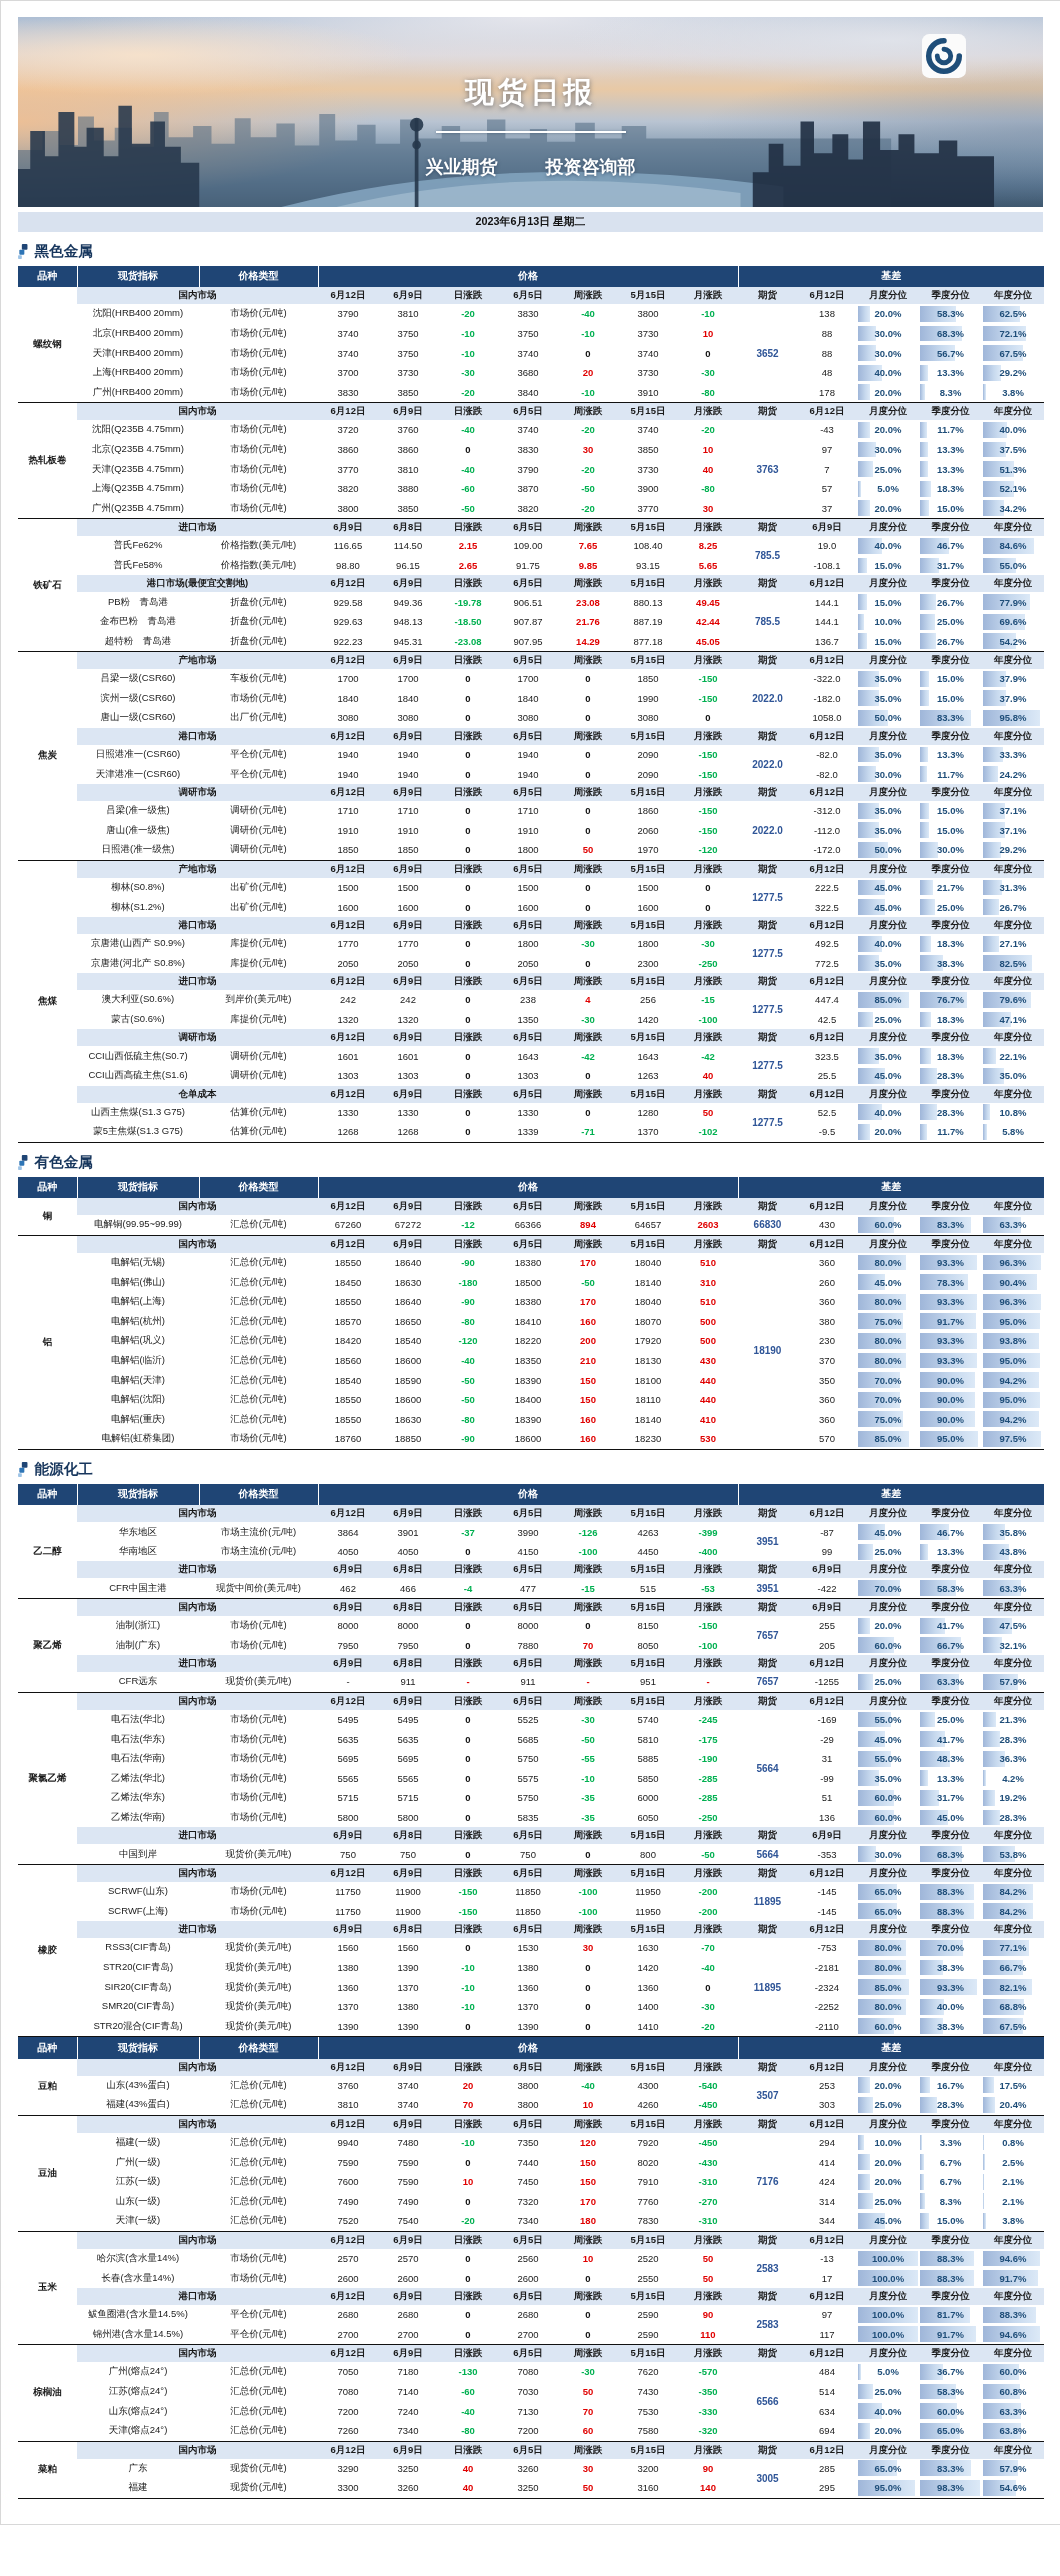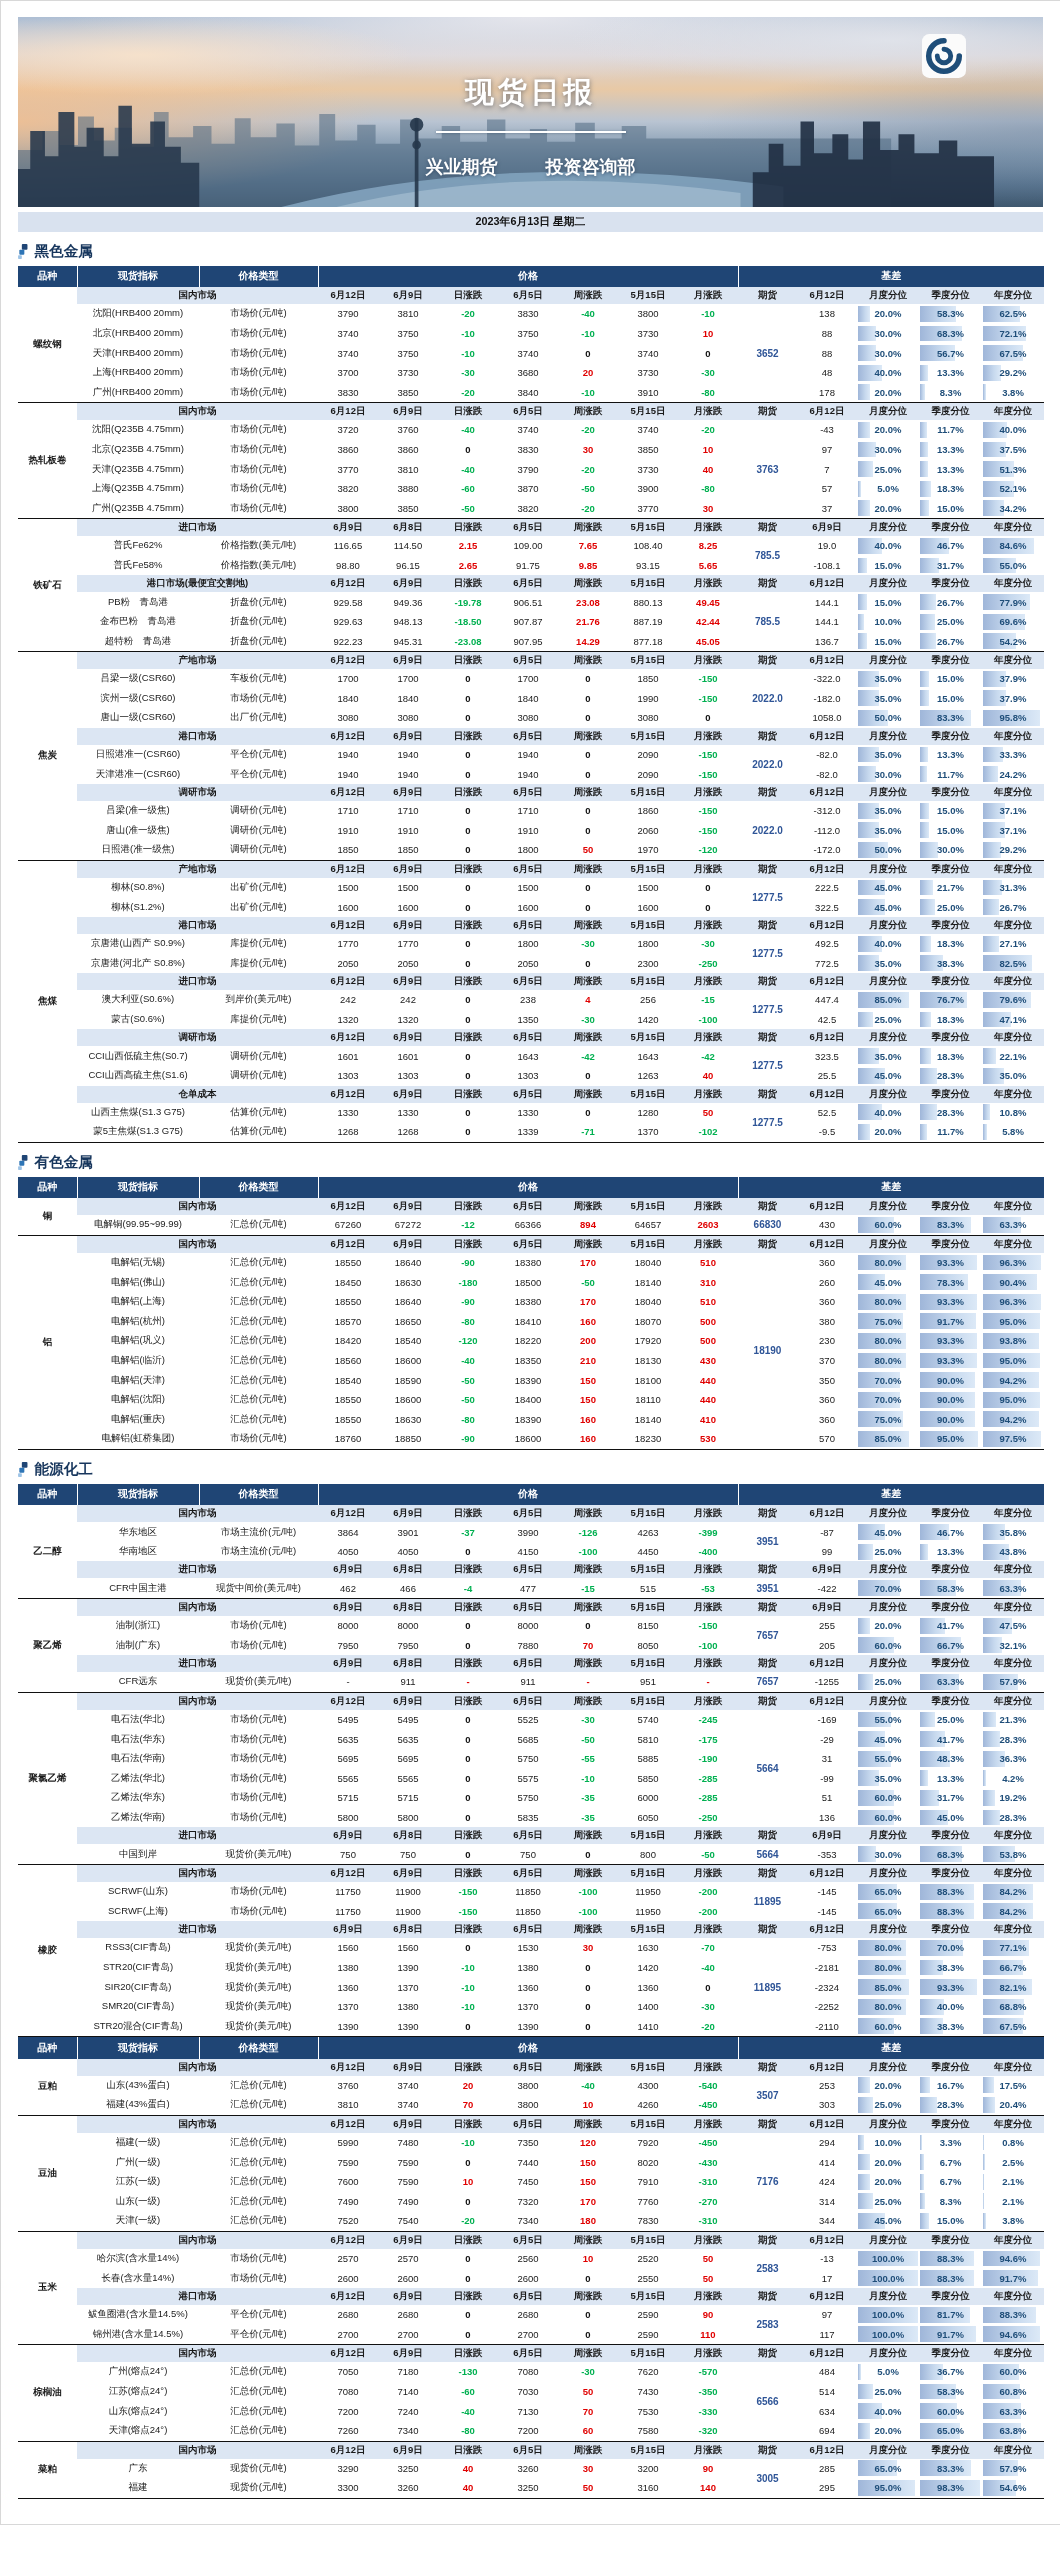--- a/index.html
+++ b/index.html
@@ -2203,21 +2203,21 @@
             <td>月涨跌</td>
             <td>期货</td>
             <td>6月12日</td>
             <td>月度分位</td>
             <td>季度分位</td>
             <td>年度分位</td>
           </tr>
           <tr class="data-row">
             <td>福建(一级)</td>
             <td>汇总价(元/吨)</td>
-            <td>5990</td>
+            <td>9940</td>
             <td>7480</td>
             <td class="neg">-10</td>
             <td>7350</td>
             <td class="pos">120</td>
             <td>7920</td>
             <td class="neg">-450</td>
             <td class="fut-cell" rowspan="5">7176</td>
             <td>294</td>
             <td class="pct-cell">
               <div class="bar" style="width: calc(10% - 0.3px);"></div>

